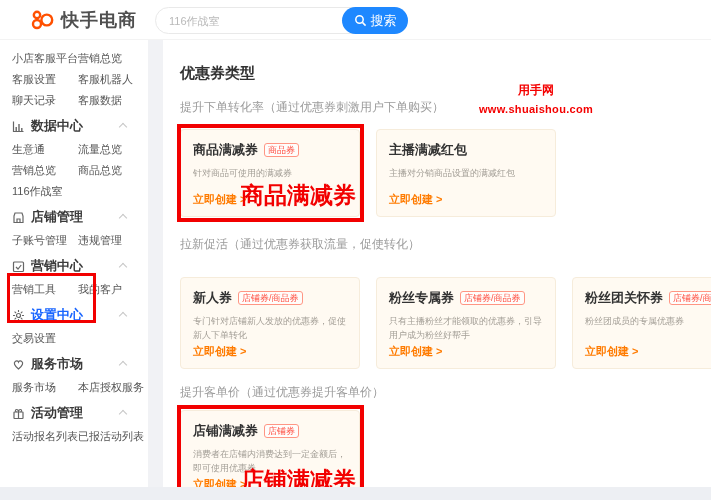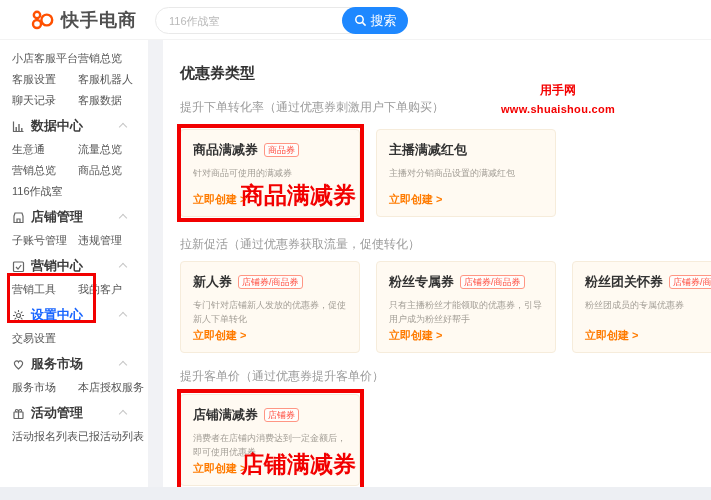--- a/index.html
+++ b/index.html
@@ -45,41 +45,41 @@
   
   .main { position:absolute; left:163px; top:40px; right:0; bottom:13px; background:#fff;
           overflow:hidden; padding:24px 0 0 17px; z-index:2; }
   .page-title { font-size:15px; font-weight:bold; color:#333; }
   .section-label { font-size:12px; color:#9b9b9b; }
   .lbl-1 { margin-top:16px; }
   .lbl-2 { margin-top:19px; }
   .lbl-3 { margin-top:15px; }
   .card-row { display:flex; gap:16px; }
   .row-1 { margin-top:13px; }
-  .row-2 { margin-top:8px; }
+  .row-2 { margin-top:24px; }
   .row-3 { margin-top:9px; }
   .card-wrap { position:relative; flex:none; }
   .card { position:relative; width:180px; background:#fffaf2; border:1px solid #f6ecdb;
           border-radius:4px; padding:11px 12px; cursor:pointer; }
   .h-88 .card { height:88px; } .h-92 .card { height:92px; }
   .card-head { display:flex; align-items:center; }
   .card-title { font-size:13px; font-weight:bold; color:#333; white-space:nowrap; }
   .card-tag { margin-left:6px; font-size:9px; color:#ff4f42; border:1px solid #ff9684;
           background:#fffdfb; border-radius:3px; padding:1px 3px; line-height:10px; white-space:nowrap; }
   .card-desc { margin-top:7px; font-size:9px; line-height:14px; color:#a39e96; }
   .card-cta { position:absolute; left:12px; bottom:9px; font-size:11px; font-weight:bold;
           color:#ff7b00; text-decoration:none; white-space:nowrap; }
   .anno-box { position:absolute; left:-3px; right:-4px; top:-5px; bottom:-5px;
           border:4px solid #f20000; z-index:8; pointer-events:none; }
   .anno-text { position:absolute; right:3px; bottom:5px; font-size:23px; font-weight:bold;
           color:#f20000; white-space:nowrap; z-index:7; pointer-events:none; }
   .cut { overflow:visible; }
 
   
-  .watermark { position:absolute; left:330px; top:42px; width:130px; text-align:center; z-index:9; pointer-events:none; }
+  .watermark { position:absolute; left:308px; top:42px; width:130px; text-align:center; z-index:9; pointer-events:none; }
   .wm1 { font-size:12px; font-weight:bold; color:#f40000; }
   .wm2 { font-size:11px; font-weight:bold; color:#f40000; margin-top:4px; letter-spacing:0.3px; }
 </style>
 </head>
 <body>
 
 <div class="stage">
 
   <div class="header">
     <div class="logo">

